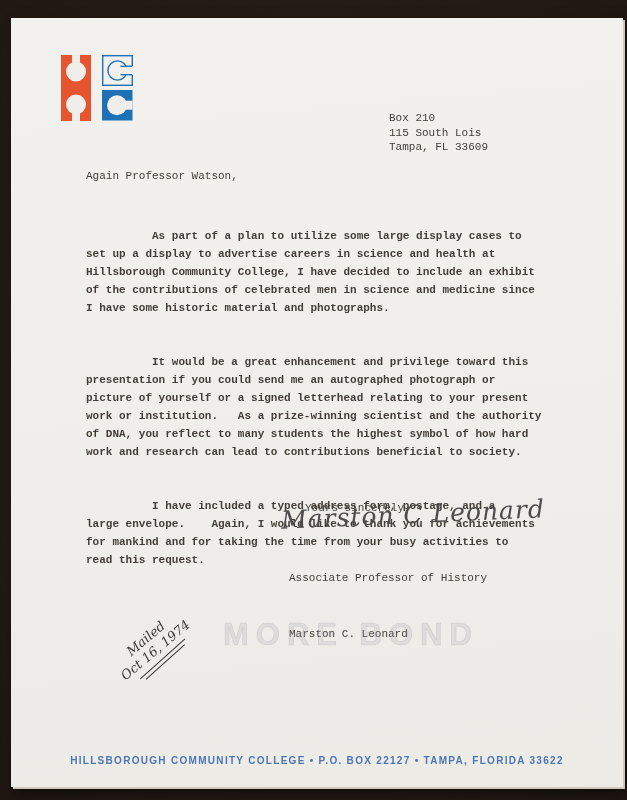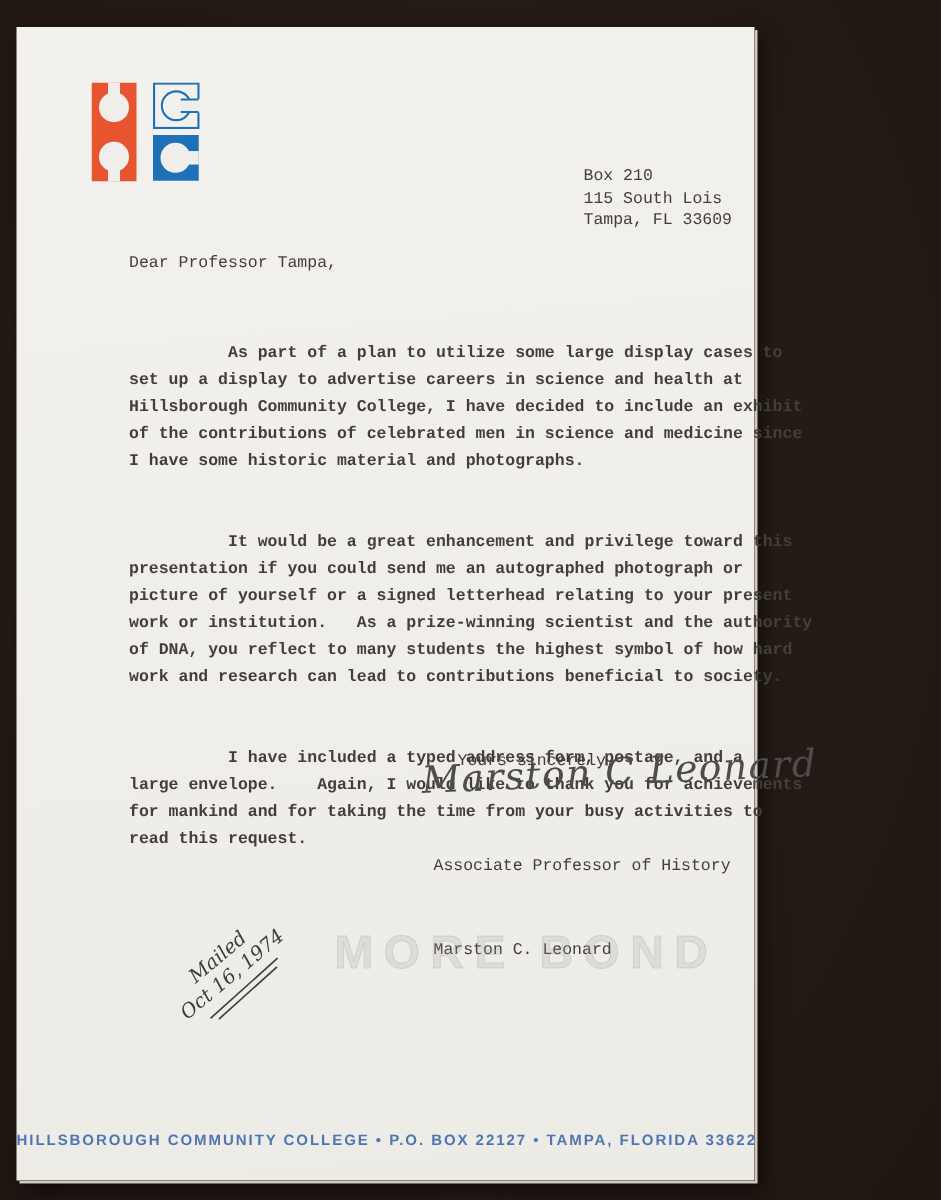--- a/index.html
+++ b/index.html
@@ -6,21 +6,21 @@
   body{
     width:627px;height:800px;position:relative;overflow:hidden;
     background:#261c17;
     font-family:"Liberation Sans",sans-serif;
   }
   .scan-backdrop{
     position:absolute;inset:0;
     background:radial-gradient(ellipse at 50% 40%, #2a201a 0%, #241a15 60%, #1f1612 100%);
   }
   .paper{
-    position:absolute;left:11px;top:18px;width:492px;height:769px;
+    position:absolute;left:11px;top:18px;width:612px;height:769px;
     background:linear-gradient(175deg,#f2f1ed 0%,#efeeea 55%,#ecebe6 100%);
     box-shadow:2px 2px 0 #cfc9bc, 5px 6px 12px rgba(0,0,0,.55);
   }
   .typed{
     font-family:"Liberation Mono","DejaVu Sans Mono",monospace;
     font-size:11px;line-height:18px;color:#433e37;
     white-space:pre;position:absolute;
   }
   .logo{position:absolute;left:50px;top:37px;}
   .sender-address{left:378px;top:93px;line-height:14.5px;}
@@ -84,21 +84,21 @@
         <rect x="41" y="35" width="30.5" height="30.5" fill="#1e71b5"></rect>
         <circle cx="56" cy="50.2" r="10" fill="#efeeea"></circle>
         <rect x="60" y="45.7" width="11.5" height="9" fill="#efeeea"></rect>
       </g>
     </svg>
 
     <div class="typed sender-address">Box 210
 115 South Lois
 Tampa, FL 33609</div>
 
-    <div class="typed salutation">Dear Professor Tampa,</div>
+    <div class="typed salutation">Again Professor Watson,</div>
 
     <div class="typed letter-body">
       <div>          As part of a plan to utilize some large display cases to
 set up a display to advertise careers in science and health at
 Hillsborough Community College, I have decided to include an exhibit
 of the contributions of celebrated men in science and medicine since
 I have some historic material and photographs.</div>
       <div>          It would be a great enhancement and privilege toward this
 presentation if you could send me an autographed photograph or
 picture of yourself or a signed letterhead relating to your present

